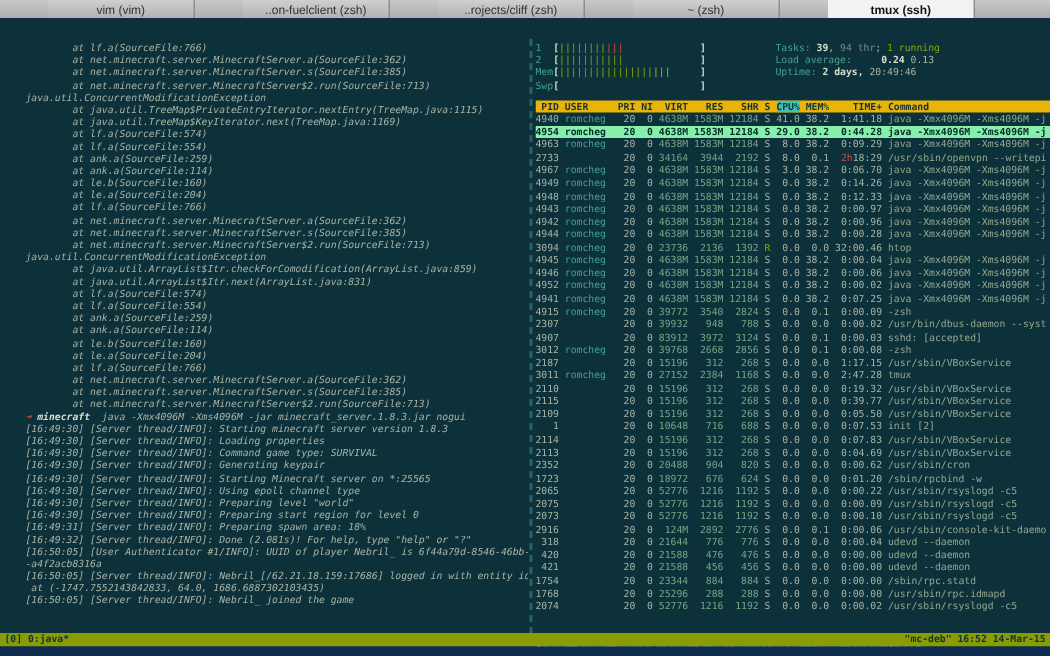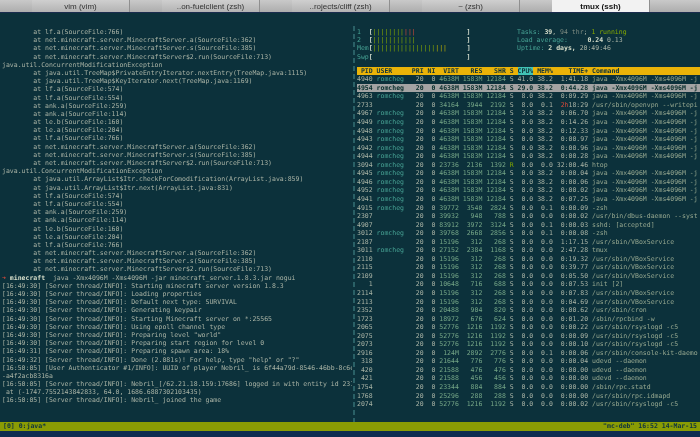--- a/index.html
+++ b/index.html
@@ -20,21 +20,21 @@
     background:#0c313b; color:#a9b3a5; font-size:6.5px; }
   .bottom-strip { position:absolute; bottom:0; left:0; width:700px; height:6px; background:#0e2b50; }
 
   
   .statusbar { position:absolute; bottom:6px; left:0; width:700px; height:9px;
     background:#8a9c04; color:#0e3340; font-size:6.5px; line-height:9px;
     display:flex; justify-content:space-between; padding:0 3px; font-weight:bold; }
 
   
   .pane-left { position:absolute; top:13px; left:0; width:352px; height:408px;
-    overflow:hidden; padding:2px 0 0 2px; }
+    overflow:hidden; padding:2px 0 0 17px;font-style:italic; }
   .pane-divider { position:absolute; top:13px; left:353px; width:2px; height:408px;
     background:repeating-linear-gradient(#2a6066 0 5px, #0c313b 5px 8px); }
   .pane-right { position:absolute; top:13px; left:357px; width:343px; height:408px; overflow:hidden; padding-top:2px; }
 
   .lpane-line { white-space:pre; line-height:8.2px; height:8.2px; overflow:hidden; }
   .t-gray { color:#a9b3a5; }
   .t-dim  { color:#7c8a80; }
   .t-teal { color:#46a193; }
   .t-green{ color:#84a800; }
   .t-red  { color:#d6493a; }
@@ -50,21 +50,21 @@
   .meter-bracket { color:#d3dccd; font-weight:bold; }
   .bar-green { color:#84a800; } .bar-red { color:#d6493a; } .bar-yellow { color:#c4b400; }
   .info { margin-left:10px; }
   .info-line { height:8.2px; white-space:pre; }
 
   
   .ptable { margin-top:6px; }
   .prow { white-space:pre; line-height:8.55px; height:8.55px; overflow:hidden; }
   .phead { background:#eab308; color:#10343c; font-weight:bold; }
   .phead .hdr-sort { background:#41c2b5; }
-  .prow.selected { background:#a3a3a3; }
+  .prow.selected { background:#86efac; }
   .prow.selected span { color:#062c2a !important; font-weight:bold; }
 
   
   .fkeys { position:absolute; bottom:0; left:0; width:343px; height:9px;
     line-height:9px; white-space:nowrap; overflow:hidden; }
   .fk-key { color:#e8eee4; }
   .fk-label { background:#41c2b5; color:#072c33; }
 </style>
 </head>
 <body>
@@ -105,21 +105,21 @@
       <div class="lpane-line t-gray">        at ank.a(SourceFile:114)</div>
       <div class="lpane-line t-gray">        at le.b(SourceFile:160)</div>
       <div class="lpane-line t-gray">        at le.a(SourceFile:204)</div>
       <div class="lpane-line t-gray">        at lf.a(SourceFile:766)</div>
       <div class="lpane-line t-gray">        at net.minecraft.server.MinecraftServer.a(SourceFile:362)</div>
       <div class="lpane-line t-gray">        at net.minecraft.server.MinecraftServer.s(SourceFile:385)</div>
       <div class="lpane-line t-gray">        at net.minecraft.server.MinecraftServer$2.run(SourceFile:713)</div>
       <div class="lpane-line"><span class="t-red">➜ </span><span class="t-bold">minecraft</span><span class="t-gray">  java -Xmx4096M -Xms4096M -jar minecraft_server.1.8.3.jar nogui</span></div>
       <div class="lpane-line t-gray">[16:49:30] [Server thread/INFO]: Starting minecraft server version 1.8.3</div>
       <div class="lpane-line t-gray">[16:49:30] [Server thread/INFO]: Loading properties</div>
-      <div class="lpane-line t-gray">[16:49:30] [Server thread/INFO]: Default next type: SURVIVAL</div>
+      <div class="lpane-line t-gray">[16:49:30] [Server thread/INFO]: Command game type: SURVIVAL</div>
       <div class="lpane-line t-gray">[16:49:30] [Server thread/INFO]: Generating keypair</div>
       <div class="lpane-line t-gray">[16:49:30] [Server thread/INFO]: Starting Minecraft server on *:25565</div>
       <div class="lpane-line t-gray">[16:49:30] [Server thread/INFO]: Using epoll channel type</div>
       <div class="lpane-line t-gray">[16:49:30] [Server thread/INFO]: Preparing level "world"</div>
       <div class="lpane-line t-gray">[16:49:30] [Server thread/INFO]: Preparing start region for level 0</div>
       <div class="lpane-line t-gray">[16:49:31] [Server thread/INFO]: Preparing spawn area: 18%</div>
       <div class="lpane-line t-gray">[16:49:32] [Server thread/INFO]: Done (2.081s)! For help, type "help" or "?"</div>
       <div class="lpane-line t-gray">[16:50:05] [User Authenticator #1/INFO]: UUID of player Nebril_ is 6f44a79d-8546-46bb-8c6e</div>
       <div class="lpane-line t-gray">-a4f2acb8316a</div>
       <div class="lpane-line t-gray">[16:50:05] [Server thread/INFO]: Nebril_[/62.21.18.159:17686] logged in with entity id 231</div>

